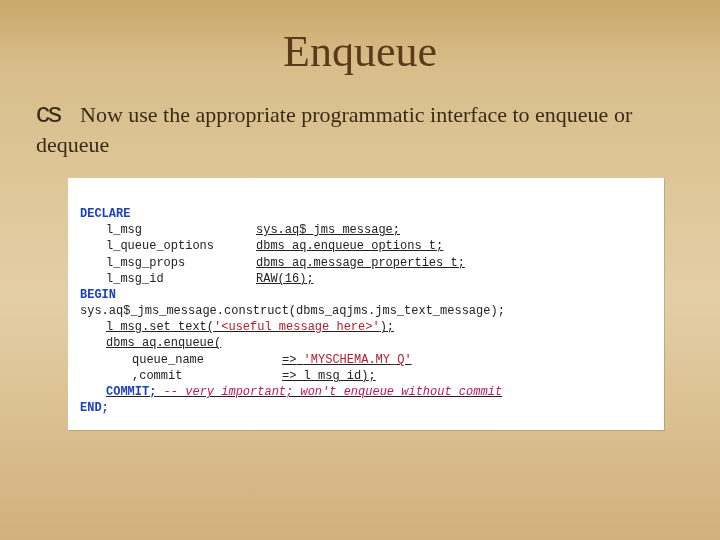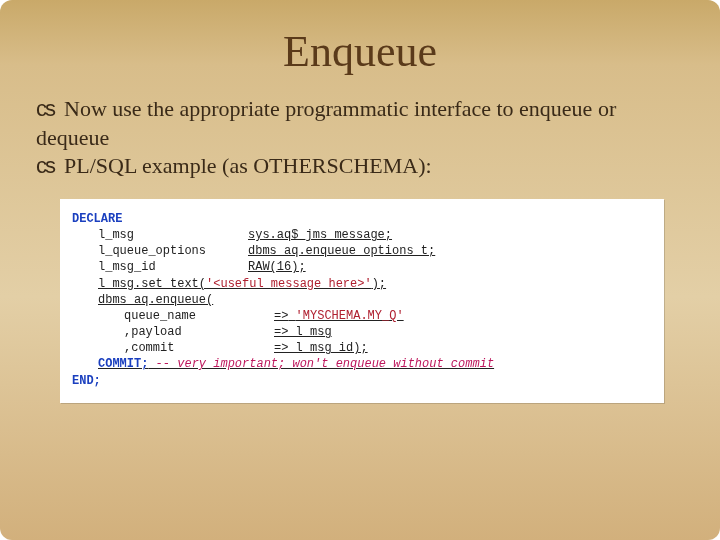--- a/index.html
+++ b/index.html
@@ -10,46 +10,45 @@
     overflow: hidden;
     font-family: Georgia, 'Times New Roman', serif;
   }
   .slide {
     width: 720px;
     height: 540px;
     background: linear-gradient(180deg, #c9a969 0%, #d8bd8a 12%, #e3cfa6 55%, #d2b07c 100%);
     position: relative;
     box-sizing: border-box;
     padding: 20px 30px 30px 30px;
-    border-radius: 12px;
   }
   .title {
     text-align: center;
     font-size: 44px;
     color: #5a3a1a;
     font-weight: normal;
     margin: 6px 0 18px 0;
     font-family: Georgia, serif;
   }
   .bullets {
     font-size: 22px;
     color: #3a2a18;
     line-height: 1.3;
     margin: 0 4px 18px 6px;
   }
   .bullet-marker {
     font-family: Arial, sans-serif;
-    font-size: 22px;
+    font-size: 28px;
     letter-spacing: -2px;
-    margin-right: 10px;
+    margin-right: 20px;
   }
   .code-box {
     background: #ffffff;
-    margin: 0 26px 0 30px;
-    padding: 12px 12px 14px 12px;
+    margin: 0 26px 0 38px;
+    padding: 28px 12px 14px 12px;
     font-family: 'Courier New', monospace;
     font-size: 12px;
     line-height: 1.35;
     color: #222;
     box-shadow: 1px 1px 0 rgba(0,0,0,0.15);
   }
   .kw { color: #1a3fbf; font-weight: bold; }
   .str { color: #b02030; }
   .cmt { color: #be185d; font-style: italic; }
   .indent1 { padding-left: 26px; display: inline-block; text-decoration: underline; }
@@ -60,32 +59,31 @@
 <body>
 
 <div class="slide">
 
   <h1 class="title">Enqueue</h1>
 
   <div class="bullets">
     <div>
       <span class="bullet-marker">c⁠s</span><span>Now use the appropriate programmatic interface to enqueue or dequeue</span>
     </div>
-    <div>
-      <span class="bullet-marker">c⁠s</span><span>PL/SQL example (as OTHERSCHEMA):</span>
-    </div>
   </div>
 
   <div class="code-box">
     <div><span class="kw">DECLARE</span></div>
     <div><span class="indent1"><span class="col c1">l_msg</span><span>sys.aq$_jms_message;</span></span></div>
     <div><span class="indent1"><span class="col c1">l_queue_options</span><span>dbms_aq.enqueue_options_t;</span></span></div>
+    <div><span class="indent1"><span class="col c1">l_msg_props</span><span>dbms_aq.message_properties_t;</span></span></div>
     <div><span class="indent1"><span class="col c1">l_msg_id</span><span>RAW(16);</span></span></div>
+    <div><span class="kw">BEGIN</span></div>
+    <div><span>sys.aq$_jms_message.construct(dbms_aqjms.jms_text_message);</span></div>
     <div><span class="indent1"><span>l_msg.set_text(</span><span class="str">'&lt;useful message here&gt;'</span><span>);</span></span></div>
     <div><span class="indent1">dbms_aq.enqueue(</span></div>
     <div><span class="indent1"><span class="indent1"><span class="col c1"> queue_name</span><span>=&gt;</span> <span class="str">'MYSCHEMA.MY_Q'</span></span></span></div>
-    <div><span class="indent1"><span class="indent1"><span class="col c1">,payload</span><span>=&gt; l_msg</span></span></span></div>
     <div><span class="indent1"><span class="indent1"><span class="col c1">,commit</span><span>=&gt; l_msg_id);</span></span></span></div>
     <div><span class="indent1"><span class="kw">COMMIT;</span><span class="cmt"> -- very important; won't enqueue without commit</span></span></div>
     <div><span class="kw">END;</span></div>
   </div>
 
 </div>
 
 </body></html>

